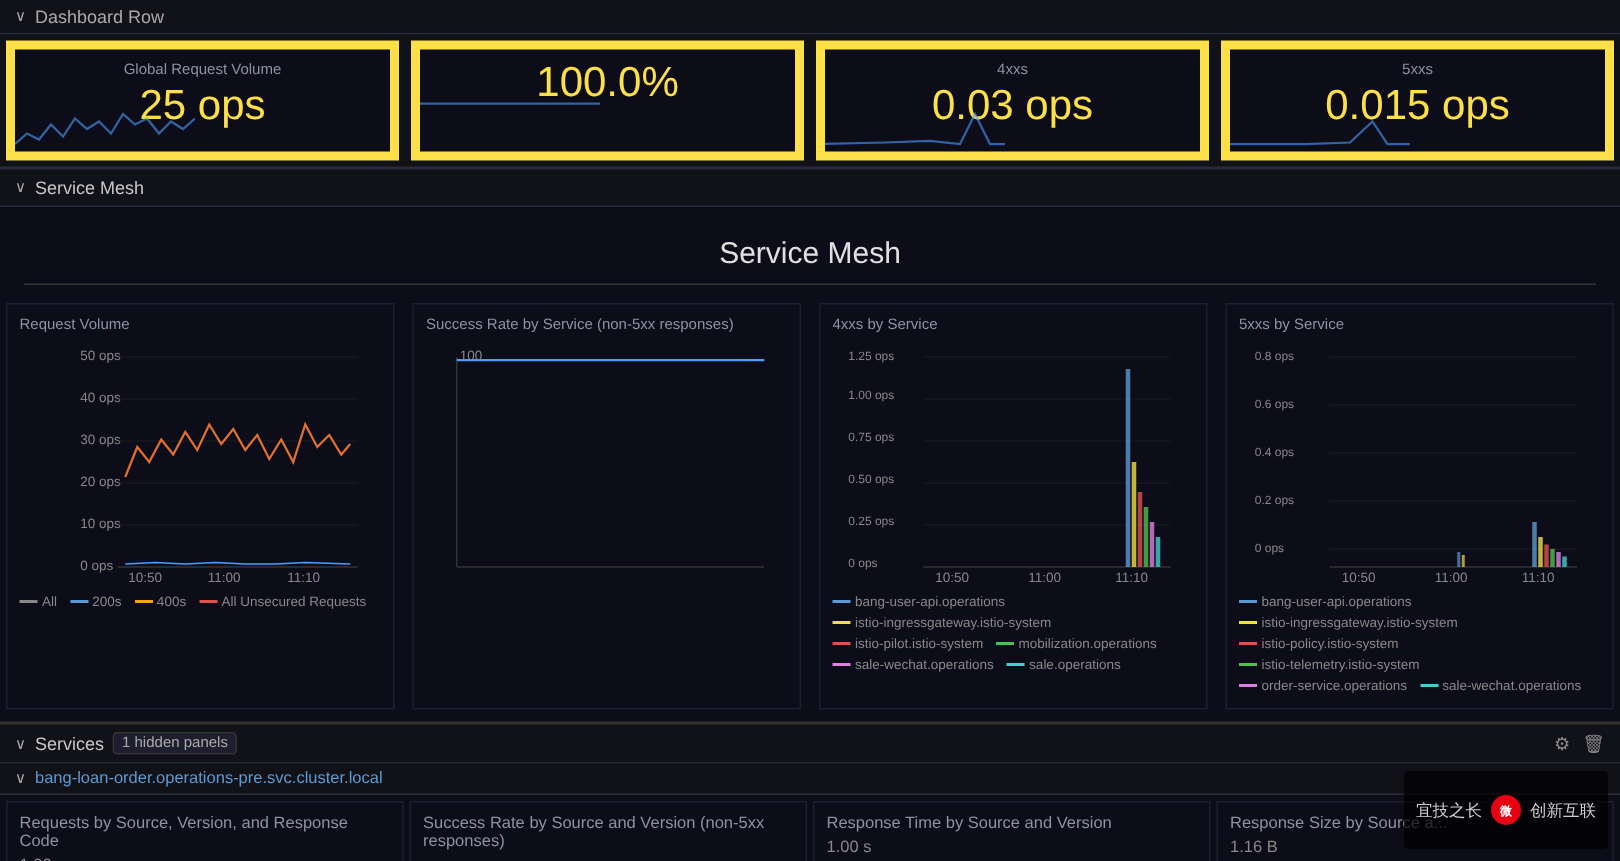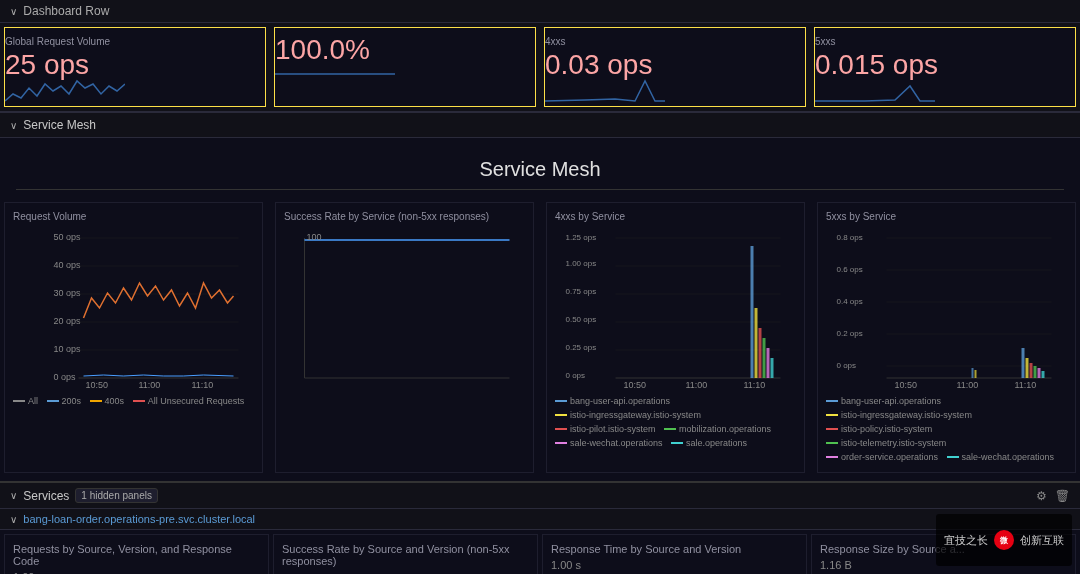--- a/index.html
+++ b/index.html
@@ -26,36 +26,37 @@
 
     .metrics-row {
       display: flex;
       background: #111118;
       border-bottom: 1px solid #2a2a3a;
       padding: 0;
     }
     .metric-card {
       flex: 1;
       background: #0d0d1a;
-      border: 1px solid #fde047;
+      border: 6px solid #fde047;
       margin: 4px;
-      padding: 8px 0;
+      padding: 8px 20px;
       position: relative;
       overflow: hidden;
       min-height: 80px;
+      text-align: center;
     }
     .metric-title {
       font-size: 10px;
       color: #9090a0;
       margin-bottom: 4px;
     }
     .metric-value {
       font-size: 28px;
       font-weight: 300;
-      color: #fca5a5;
+      color: #fde047;
       line-height: 1;
     }
     .metric-sparkline {
       position: absolute;
       bottom: 0;
       left: 0;
       right: 0;
       height: 40px;
       opacity: 0.6;
     }

